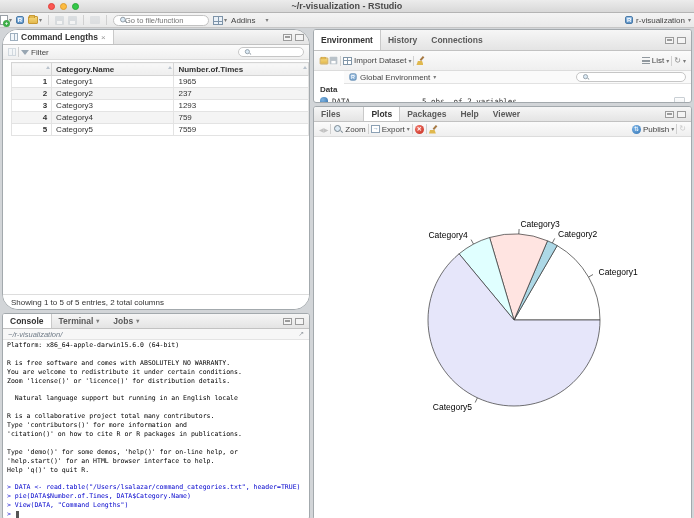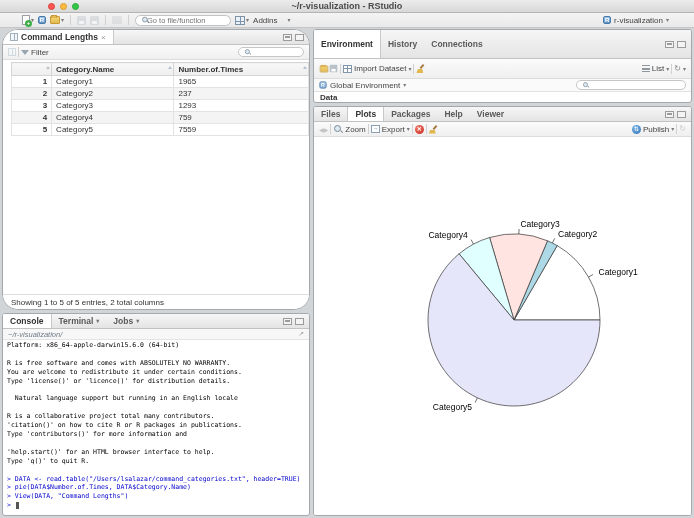--- a/index.html
+++ b/index.html
@@ -12,21 +12,21 @@
               display:flex; align-items:center; position:relative; flex:none;padding-left:42px; }
   .traffic { display:flex; gap:5px; margin-left:6px; }
   .tl { width:7px; height:7px; border-radius:50%; display:inline-block; }
   .tl.red{ background:#fc5753; border:0.5px solid #df3f3a;}
   .tl.yel{ background:#fdbc40; border:0.5px solid #de9b2d;}
   .tl.grn{ background:#33c748; border:0.5px solid #27aa35;}
   .wtitle { position:absolute; left:0; right:0; text-align:center; font-size:9px; font-weight:bold; color:#4a4a4a; }
 
   
   .maintoolbar { height:15px; background:linear-gradient(#f4f4f4,#e9e9e9); border-bottom:1px solid #c6c6c6;
-                 display:flex; align-items:center; padding:0 22px; gap:4px; flex:none; }
+                 display:flex; align-items:center; padding:0 0; gap:4px; flex:none; }
   .ticon { display:inline-flex; align-items:center; gap:1px; }
   .caret { font-size:6px; color:#7a7a7a; line-height:1; }
   .tsep { width:1px; height:10px; background:#d0d0d0; margin:0 2px; }
   .gotobox { display:flex; align-items:center; gap:3px; background:#fff; border:1px solid #c2c2c2;
              border-radius:8px; height:11px; width:96px; padding:0 5px; }
   .gotobox input { border:none; outline:none; font-size:7.5px; color:#999; width:78px; background:transparent;
                    font-family:"Liberation Sans",sans-serif;}
   .addins { font-size:8px; color:#444; display:flex; align-items:center; gap:10px;text-align:center; }
   .spacer { flex:1; }
   .projbtn { font-size:8px; color:#444; display:flex; align-items:center; gap:3px; margin-right:3px;}
@@ -38,21 +38,21 @@
   .col { display:flex; flex-direction:column; gap:3px; }
   .col.left { width:308px; flex:none; }
   .col.right { flex:1; }
   .pane { background:#fff; border:1px solid #a3a9ad; border-radius:3px; overflow:hidden;
           display:flex; flex-direction:column; }
 
   .tabbar { height:15px; flex:none; background:linear-gradient(#f6f6f6,#e4e4e4); border-bottom:1px solid #c2c2c2;
             display:flex; align-items:stretch; }
   .tab { padding:0 7px; font-size:8.5px; font-weight:bold; color:#5a5a5a; display:flex; align-items:center; gap:3px; }
   .tab.active { background:#fff; border-right:1px solid #c9c9c9; color:#333; position:relative; }
-  .tab.active.mid { border-left:1px solid #c9c9c9; }
+  .tab.active.mid { border-left:1px solid #c9c9c9;margin-left:16px; }
   .closex { color:#9a9a9a; font-size:8px; font-weight:normal; }
   .pbtns { margin-left:auto; display:flex; align-items:center; gap:3px; padding-right:5px; }
   .winbtn { width:9px; height:7px; border:1px solid #9b9b9b; background:#f4f4f4; display:inline-block; }
   .winbtn.min { position:relative; }
   .winbtn.min::after { content:""; position:absolute; left:1px; right:1px; top:1px; height:2px; background:#9b9b9b; }
 
   .ptoolbar { height:15px; flex:none; background:linear-gradient(#fbfbfb,#efefef); border-bottom:1px solid #dcdcdc;
               display:flex; align-items:center; padding:0 5px; gap:0; font-size:8px; color:#444; }
   .tb-label { font-size:8px; color:#444; display:flex; align-items:center; gap:2px;}
   .dim { opacity:0.4; }
@@ -79,21 +79,21 @@
                   display:flex; align-items:center; padding:0 5px; font-size:7.5px; color:#6e7a86; font-style:italic;}
   .console-body { flex:1; padding:1px 0 0 4px; font-family:"DejaVu Sans Mono", monospace; font-size:6.5px;
                   line-height:8.9px; color:#000; overflow:hidden; }
   .cline { white-space:pre; min-height:8.9px; }
   .cline.cmd { color:#0000cc; }
   .cursor { display:inline-block; width:3px; height:7px; background:#555; vertical-align:middle; margin-left:1px;}
   .openlink { margin-left:auto; color:#9aa0a6; font-size:7px; font-style:normal; }
 
   
   .envscope { height:13px; flex:none; background:#fafafa; border-bottom:1px solid #e2e2e2; display:flex;
-              align-items:center; padding:0 5px; gap:3px; font-size:8px; color:#444; }
+              align-items:center; padding:0 5px; gap:3px; font-size:8px; color:#444;margin-left:30px; }
   .envsection { height:11px; flex:none; font-size:8px; font-weight:bold; color:#333; padding:1px 6px; }
   .envrow { height:12px; flex:none; display:flex; align-items:center; padding:0 6px; gap:4px;
             font-family:"DejaVu Sans Mono", monospace; font-size:7.5px; color:#333; }
   .objicon { width:8px; height:8px; border-radius:50%; background:radial-gradient(circle at 35% 35%, #7db2e0, #2f6ca6);
              flex:none; }
   .envdesc { position:absolute; left:108px; }
   .envrow { position:relative; }
   .gridbtn { margin-left:auto; width:11px; height:9px; border:1px solid #c9cfd4; background:
              linear-gradient(#fdfdfd,#eef1f3); border-radius:1px; }
 
@@ -288,43 +288,44 @@
         </div>
         <div class="console-path">
           <span>~/r-visualization/</span>
           <span class="openlink">↗</span>
         </div>
         <div class="console-body">
           <div class="cline">Platform: x86_64-apple-darwin15.6.0 (64-bit)</div>
           <div class="cline"></div>
           <div class="cline">R is free software and comes with ABSOLUTELY NO WARRANTY.</div>
           <div class="cline">You are welcome to redistribute it under certain conditions.</div>
-          <div class="cline">Type 'license()' or 'licence()' for distribution details.</div>
+          <div class="cline">Zoom 'license()' or 'licence()' for distribution details.</div>
           <div class="cline"></div>
           <div class="cline">  Natural language support but running in an English locale</div>
           <div class="cline"></div>
           <div class="cline">R is a collaborative project total many contributors.</div>
+          <div class="cline">Type 'contributors()' for more information and</div>
           <div class="cline">'citation()' on how to cite R or R packages in publications.</div>
-          <div class="cline">Type 'contributors()' for more information and</div>
           <div class="cline"></div>
+          <div class="cline">Type 'demo()' for some demos, 'help()' for on-line help, or</div>
           <div class="cline">'help.start()' for an HTML browser interface to help.</div>
-          <div class="cline">Type 'q()' to quit R.</div>
+          <div class="cline">Help 'q()' to quit R.</div>
           <div class="cline"></div>
           <div class="cline cmd">&gt; DATA &lt;- read.table("/Users/lsalazar/command_categories.txt", header=TRUE)</div>
           <div class="cline cmd">&gt; pie(DATA$Number.of.Times, DATA$Category.Name)</div>
           <div class="cline cmd">&gt; View(DATA, "Command Lengths")</div>
           <div class="cline cmd"><span>&gt;</span> <span class="cursor"></span></div>
         </div>
       </div>
     </div>
 
     <div class="col right">
 
       <div class="pane" style="height:74px; flex:none;">
-        <div class="tabbar" style="height:29px;">
+        <div class="tabbar" style="height:21px;">
           <div class="tab active">
               <span>Environment</span>
             </div>
           <div class="tab">
               <span>History</span>
             </div>
           <div class="tab">
               <span>Connections</span>
             </div>
           <div class="pbtns">

